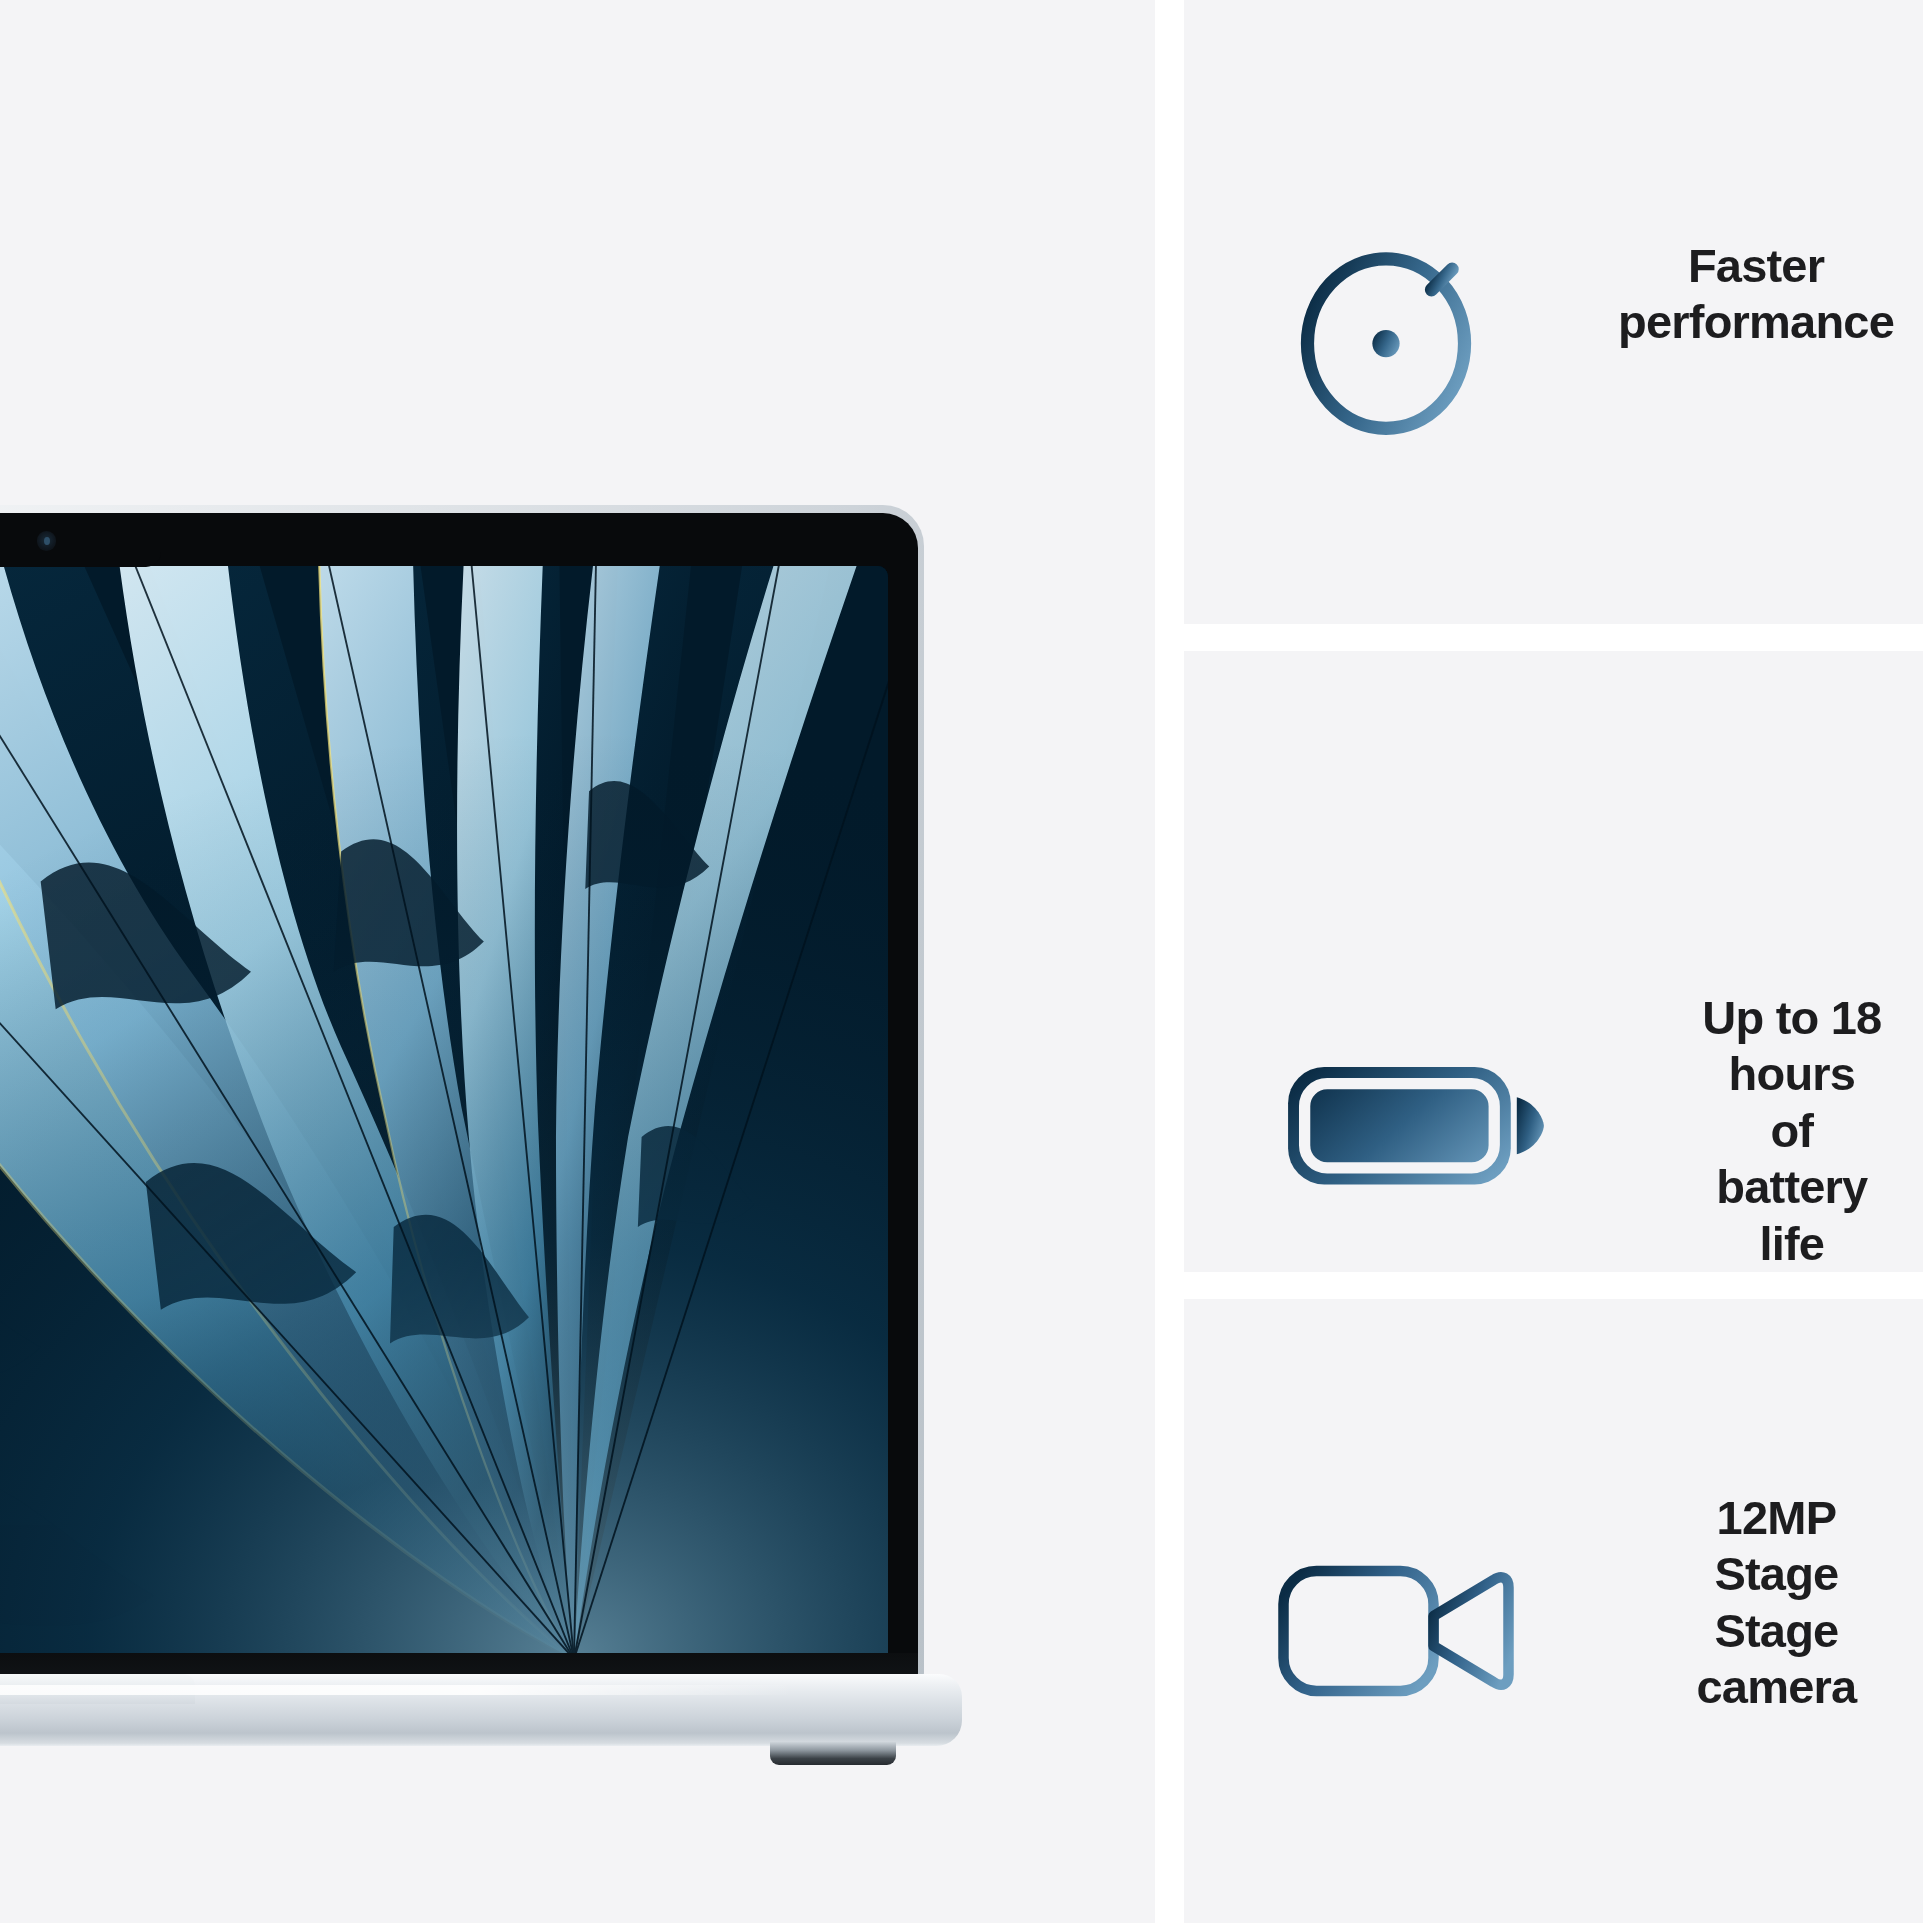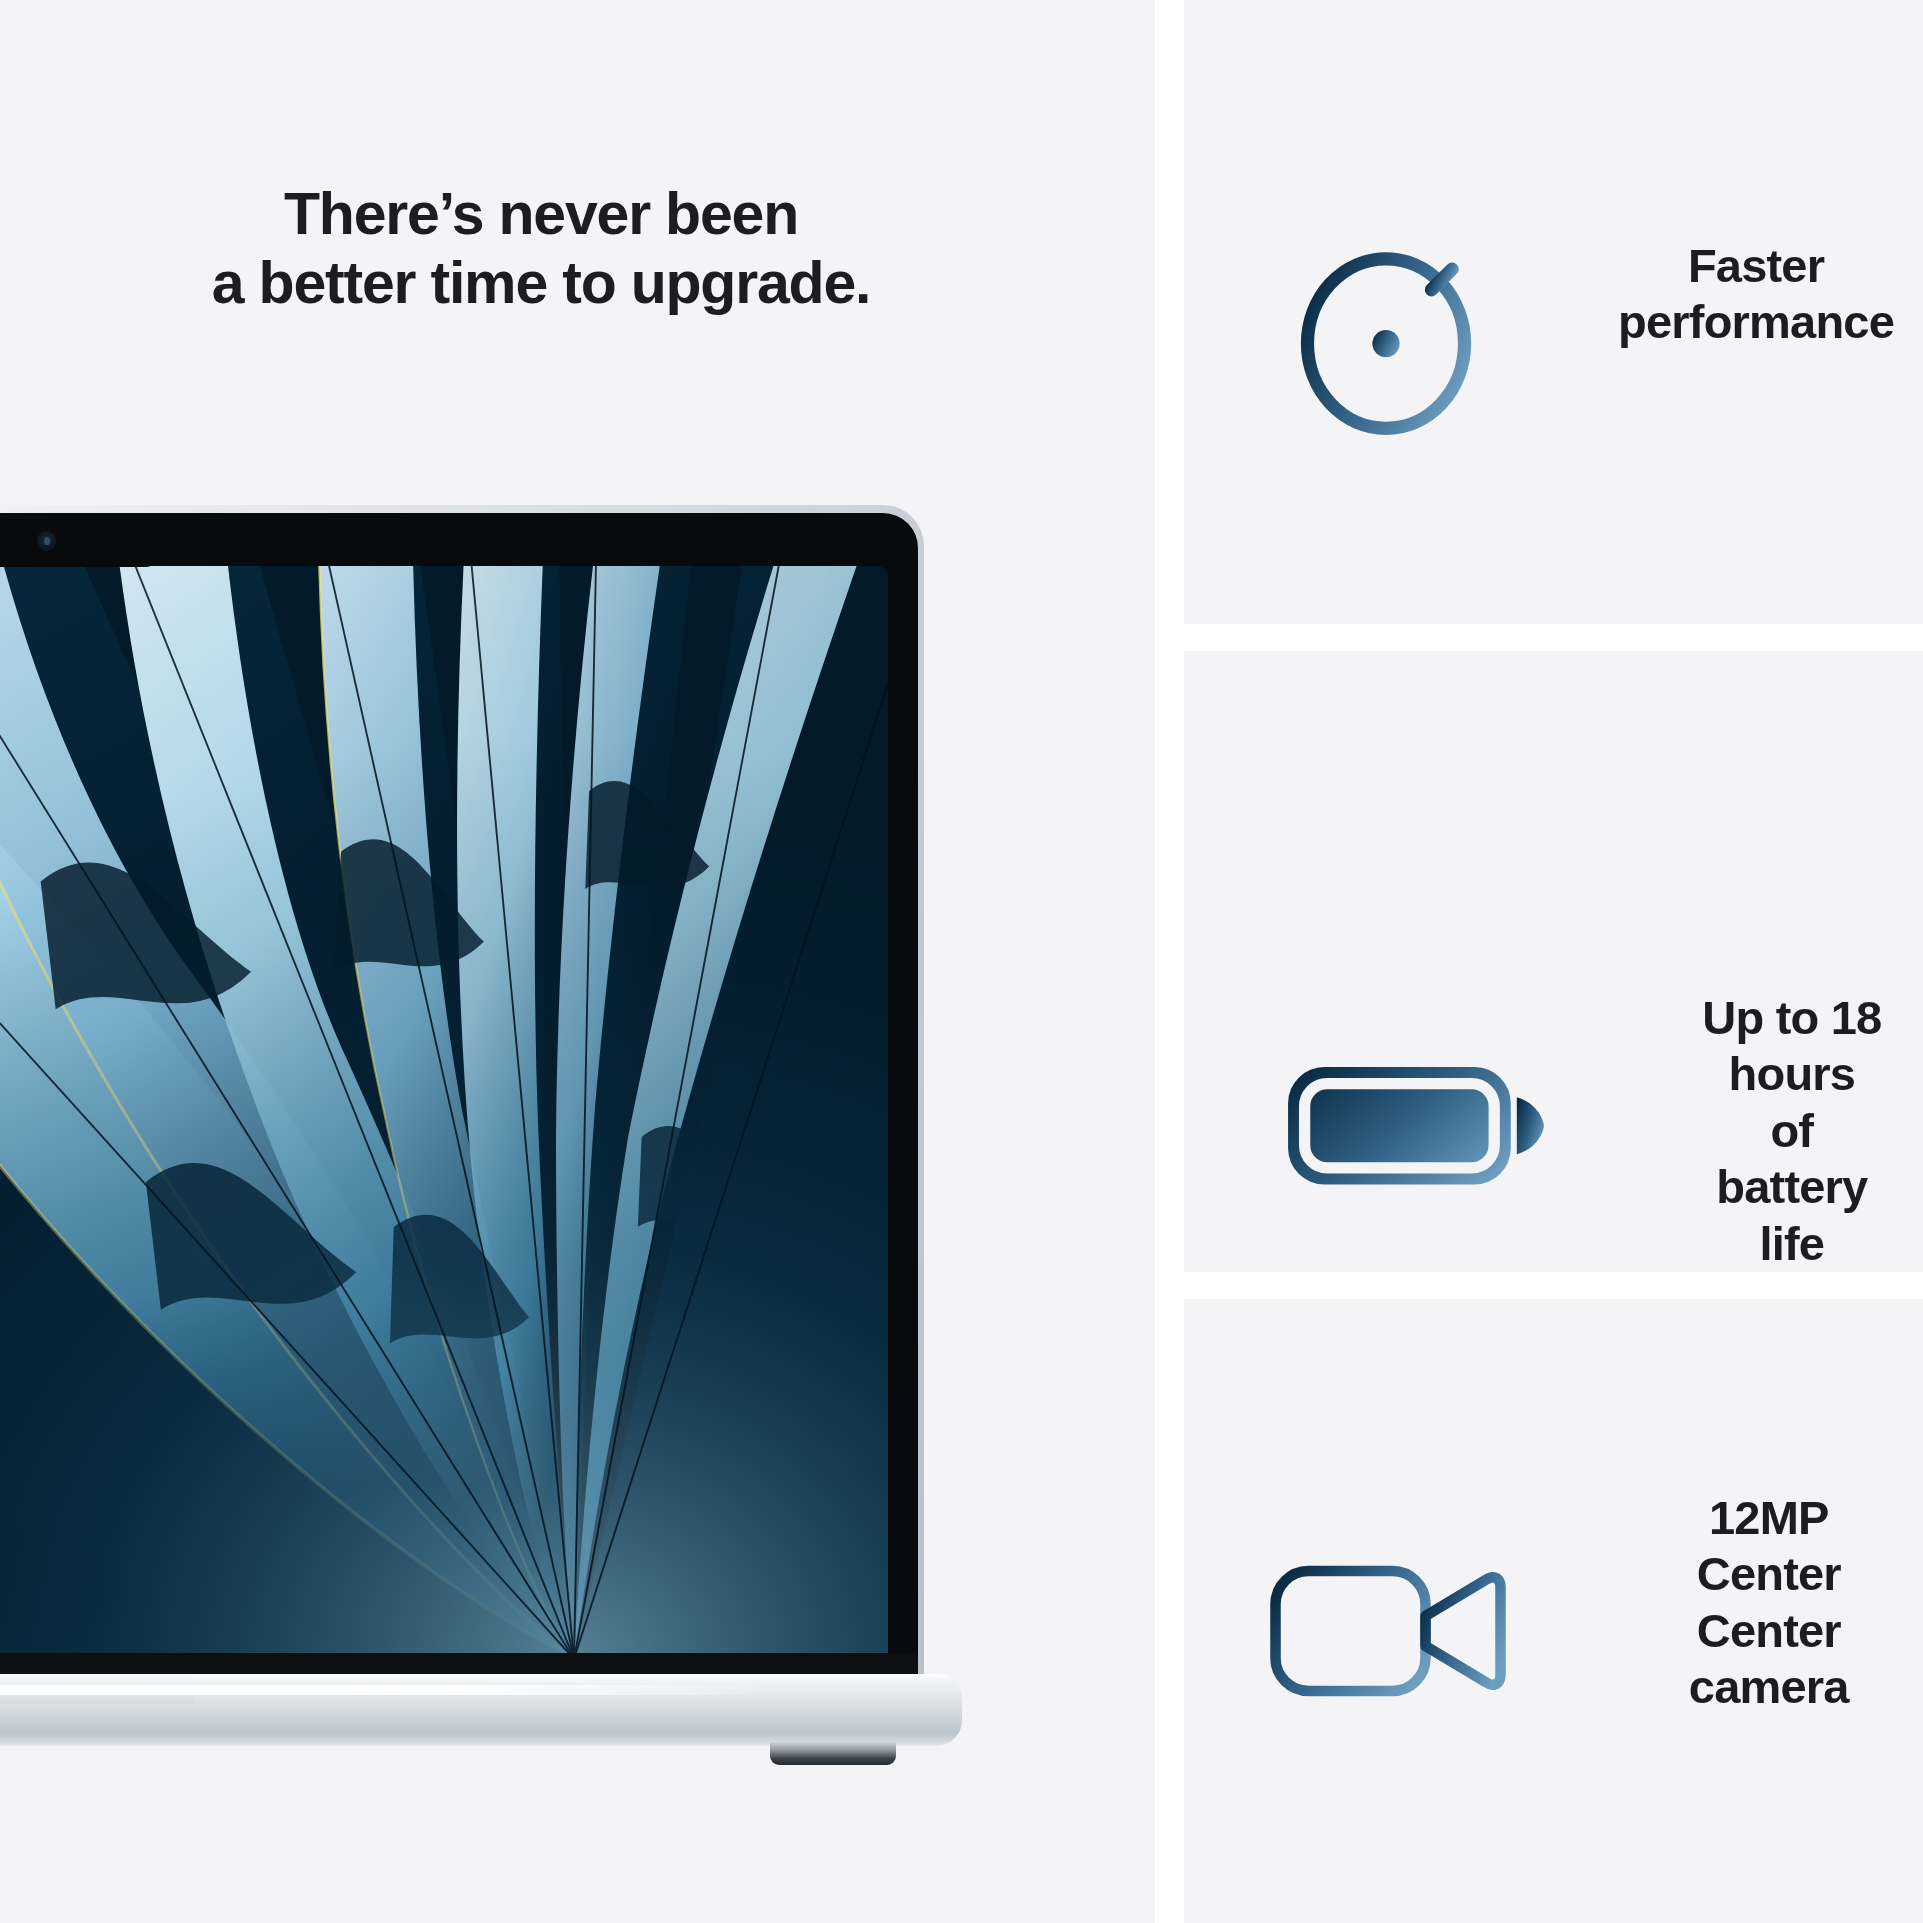--- a/index.html
+++ b/index.html
@@ -124,22 +124,20 @@
   .card-2 .card-label { margin-top:-12px; }
   .card-3 .card-label { margin-top:-18px; }
 </style>
 </head>
 <body>
 
 <div id="root">
 
   <section class="hero">
 
-    <h1 class="headline">There’s never been
-a better time to upgrade.</h1>
 
     <div class="mac">
 
       <div class="lid"></div>
 
       <div class="glass">
 
         <div class="display">
           <div class="fan">
             <svg viewBox="0 0 1688 1455" preserveAspectRatio="none">
@@ -313,18 +311,18 @@
               <stop offset="1" stop-color="#6d9ec0"></stop>
             </linearGradient>
           </defs>
           <g fill="none" stroke="url(#g3)" stroke-width="7" stroke-linejoin="round" stroke-linecap="round">
             <rect x="8" y="14" width="100" height="80" rx="22"></rect>
             <path d="M108 44 L 148 20 C 154 16 158 19 158 25 L 158 83
                      C 158 89 154 92 148 88 L 108 64 Z"></path>
           </g>
         </svg>
       </div>
-      <div class="card-label">12MP Center Center
+      <div class="card-label">12MP Stage Stage
 camera</div>
     </div>
   </aside>
 </div>
 
 
 </body></html>

